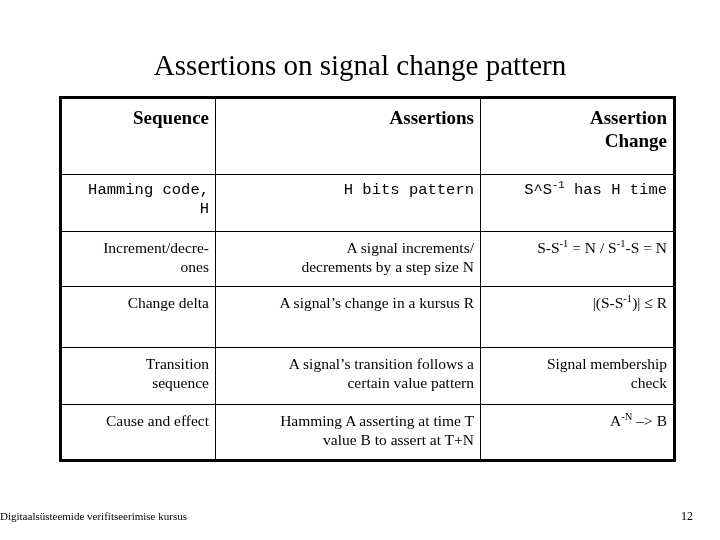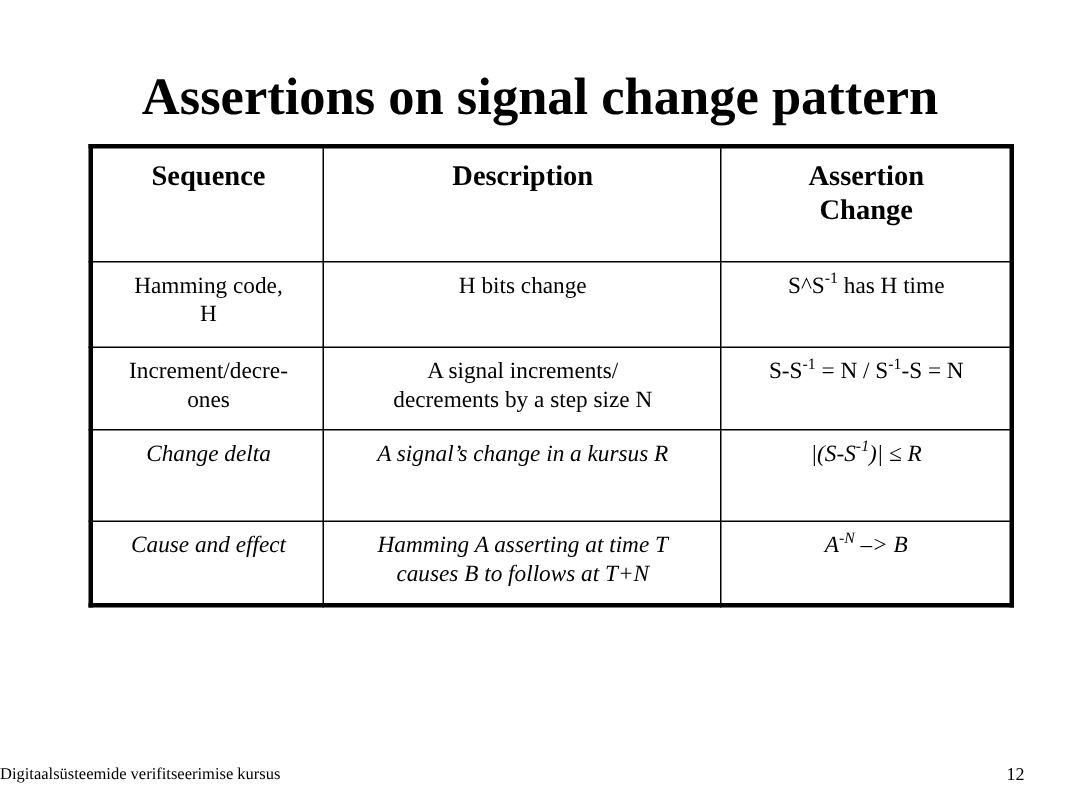--- a/index.html
+++ b/index.html
@@ -20,22 +20,22 @@
     width: 720px;
     height: 540px;
     box-sizing: border-box;
   }
   .slide-title {
     position: absolute;
     left: 0;
     top: 48px;
     width: 720px;
     text-align: center;
-    font-size: 35px;
-    font-weight: bold;
+    font-size: 29px;
+    font-weight: normal;
     letter-spacing: 0px;
     line-height: 34px;
     white-space: nowrap;
   }
   .table-wrap {
     position: absolute;
     left: 59px;
     top: 96px;
     width: 614px;
   }
@@ -47,38 +47,38 @@
   }
   table.assert-table col.c1 { width: 155px; }
   table.assert-table col.c2 { width: 265px; }
   table.assert-table col.c3 { width: 194px; }
 
   table.assert-table td,
   table.assert-table th {
     border: 1.5px solid #000000;
     vertical-align: top;
     padding: 6px 6px 6px 7px;
-    text-align: center;
+    text-align: right;
     font-weight: normal;
     font-size: 15.5px;
     line-height: 19px;
   }
   table.assert-table thead th {
     font-size: 19px;
     font-weight: bold;
     line-height: 23px;
     padding-top: 7px;
     height: 62px;
   }
   .row-h1 td { height: 36px; }
-  .row-h2 td { height: 44px; }
+  .row-h2 td { height: 44px; font-family: Liberation Mono, monospace; }
   .row-h3 td { height: 42px; }
-  .row-h4 td { height: 48px; font-style: italic; }
+  .row-h4 td { height: 48px; }
   .row-h5 td { height: 44px; }
-  .row-h6 td { height: 42px; font-style: italic; }
+  .row-h6 td { height: 42px; }
 
   sup {
     font-size: 0.68em;
     vertical-align: super;
     line-height: 0;
   }
   .nowrap { white-space: nowrap; }
 
   .footer {
     position: absolute;
@@ -91,21 +91,21 @@
     position: absolute;
     left: 0;
     top: 0;
     width: 720px;
     text-align: left;
     font-size: 11px;
     line-height: 14px;
   }
   .footer-page {
     position: absolute;
-    right: 37px;
+    right: 27px;
     top: 0;
     font-size: 12px;
     line-height: 14px;
     text-align: right;
   }
 </style>
 </head>
 <body>
 
 <div class="slide">
@@ -115,49 +115,54 @@
   <div class="table-wrap">
     <table class="assert-table">
       <colgroup>
         <col class="c1">
           <col class="c2">
           <col class="c3">
       </colgroup>
       <thead>
         <tr>
           <th>Sequence</th>
-          <th>Description</th>
+          <th>Assertions</th>
           <th><span>Assertion</span><br><span>Change</span></th>
         </tr>
       </thead>
       <tbody>
 
 
         <tr class="row-h2">
           <td><span>Hamming code,</span><br><span>H</span></td>
-          <td>H bits change</td>
+          <td>H bits pattern</td>
           <td><span class="nowrap"><span>S^S</span><sup>-1</sup><span> has H time</span></span></td>
         </tr>
 
         <tr class="row-h3">
           <td><span>Increment/decre-</span><br><span>ones</span></td>
           <td><span>A signal increments/</span><br><span>decrements by a step size N</span></td>
           <td><span class="nowrap"><span>S-S</span><sup>-1</sup><span> = N / S</span><sup>-1</sup><span>-S = N</span></span></td>
         </tr>
 
         <tr class="row-h4">
           <td>Change delta</td>
           <td>A signal’s change in a kursus R</td>
           <td><span class="nowrap"><span>|(S-S</span><sup>-1</sup><span>)|  ≤  R</span></span></td>
         </tr>
 
+        <tr class="row-h5">
+          <td><span>Transition</span><br><span>sequence</span></td>
+          <td><span>A signal’s transition follows a</span><br><span>certain value pattern</span></td>
+          <td><span>Signal membership</span><br><span>check</span></td>
+        </tr>
 
         <tr class="row-h6">
           <td>Cause and effect</td>
-          <td><span>Hamming A asserting at time T</span><br><span>causes B to follows at T+N</span></td>
+          <td><span>Hamming A asserting at time T</span><br><span>value B to assert at T+N</span></td>
           <td><span class="nowrap"><span>A</span><sup>-N</sup><span> –&gt; B</span></span></td>
         </tr>
 
       </tbody>
     </table>
   </div>
 
   <div class="footer">
     <div class="footer-text">Digitaalsüsteemide verifitseerimise kursus</div>
     <div class="footer-page">12</div>

